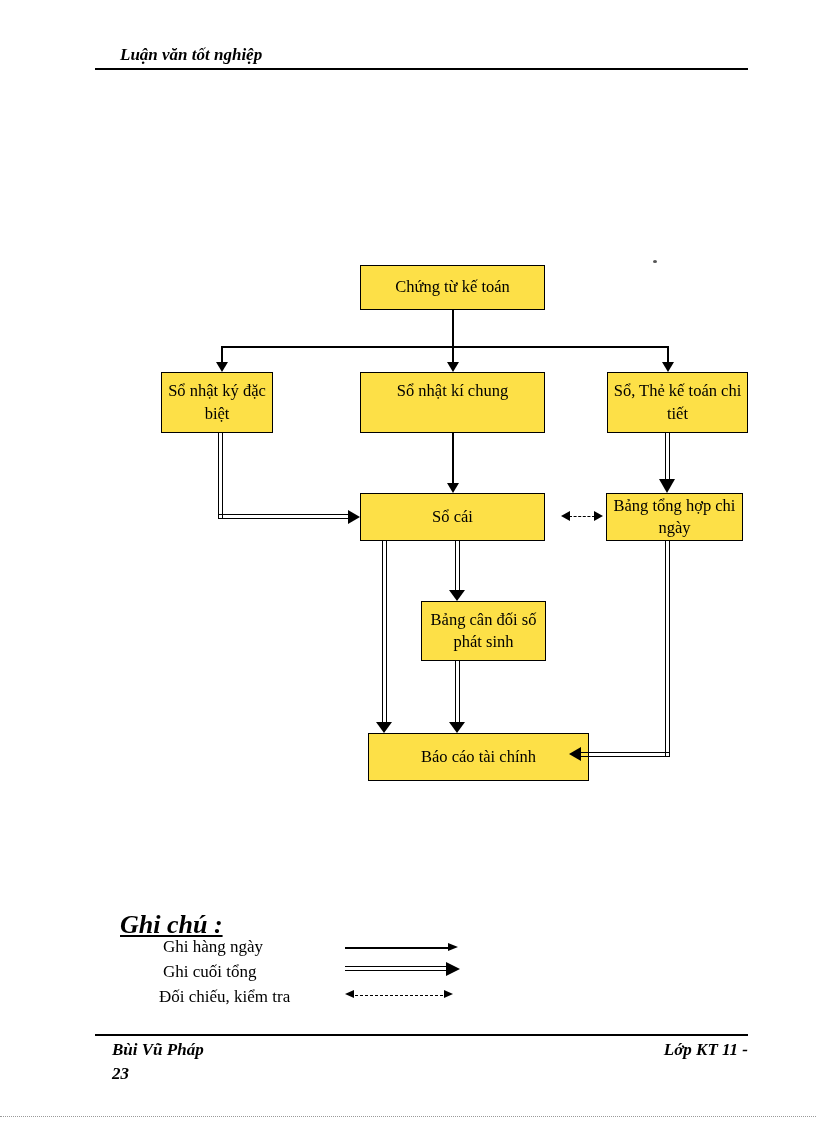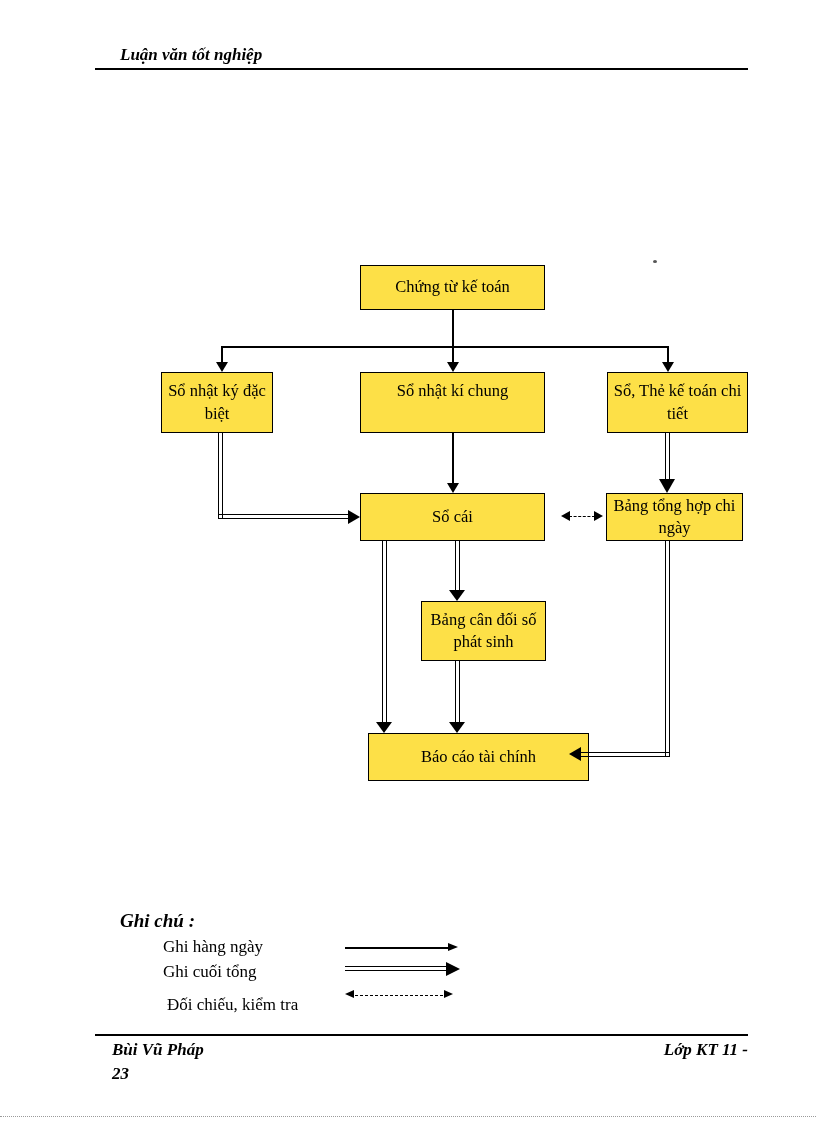--- a/index.html
+++ b/index.html
@@ -34,21 +34,21 @@
   .tri{width:0;height:0;}
   .tri-down{border-left:6px solid transparent;border-right:6px solid transparent;border-top:10px solid #000;}
   .tri-down-big{border-left:8.5px solid transparent;border-right:8.5px solid transparent;border-top:14px solid #000;}
   .tri-right{border-top:7px solid transparent;border-bottom:7px solid transparent;border-left:12px solid #000;}
   .tri-right-sm{border-top:4.5px solid transparent;border-bottom:4.5px solid transparent;border-left:10px solid #000;}
   .tri-right-xs{border-top:5.5px solid transparent;border-bottom:5.5px solid transparent;border-left:9px solid #000;}
   .tri-left-xs{border-top:5.5px solid transparent;border-bottom:5.5px solid transparent;border-right:9px solid #000;}
   .tri-left{border-top:7.5px solid transparent;border-bottom:7.5px solid transparent;border-right:12px solid #000;}
   .tri-right-leg{border-top:7px solid transparent;border-bottom:7px solid transparent;border-left:14px solid #000;}
   .dashline{border-top:1.7px dashed #000;height:0;}
-  .legend-title{font-size:19px;font-weight:600;font-style:italic;white-space:nowrap;}
+  .legend-title{font-size:26px;font-weight:600;font-style:italic;white-space:nowrap;text-decoration:underline;}
   .legend-label{font-size:17px;white-space:nowrap;}
   .ftr{font-size:17px;font-weight:bold;font-style:italic;white-space:nowrap;}
   .dotted-edge{border-top:1.5px dotted #9a9a9a;height:0;}
   .page-dot{width:4px;height:3px;background:#555;border-radius:50%;}
 </style>
 </head>
 <body>
 
 <div class="page">
 
@@ -116,21 +116,21 @@
     <div class="abs legend-title" style="left:120px;top:910px;">Ghi chú :</div>
 
     <div class="abs legend-label" style="left:163px;top:937px;">Ghi hàng ngày</div>
     <div class="abs hline" style="left:345px;top:947px;width:103px;"></div>
     <div class="abs tri tri-right-sm" style="left:448px;top:943px;"></div>
 
     <div class="abs legend-label" style="left:163px;top:962px;">Ghi cuối tổng</div>
     <div class="abs dhline" style="left:345px;top:966px;width:101px;"></div>
     <div class="abs tri tri-right-leg" style="left:446px;top:962px;"></div>
 
-    <div class="abs legend-label" style="left:167px;top:987px;margin-top:8px;">Đối chiếu, kiểm tra</div>
+    <div class="abs legend-label" style="left:159px;top:987px;">Đối chiếu, kiểm tra</div>
     <div class="abs tri tri-left-xs" style="left:345px;top:990px;border-top-width:4.5px;border-bottom-width:4.5px;"></div>
     <div class="abs dashline" style="left:355px;top:994.5px;width:88px;"></div>
     <div class="abs tri tri-right-xs" style="left:444px;top:990px;border-top-width:4.5px;border-bottom-width:4.5px;"></div>
   </div>
 
   <div class="abs rule" style="left:95px;top:1034px;width:653px;"></div>
   <div class="abs ftr" style="left:112px;top:1040px;">Bùi Vũ Pháp</div>
   <div class="abs ftr" style="right:68px;top:1040px;">Lớp KT 11 -</div>
   <div class="abs ftr" style="left:112px;top:1064px;">23</div>
 

